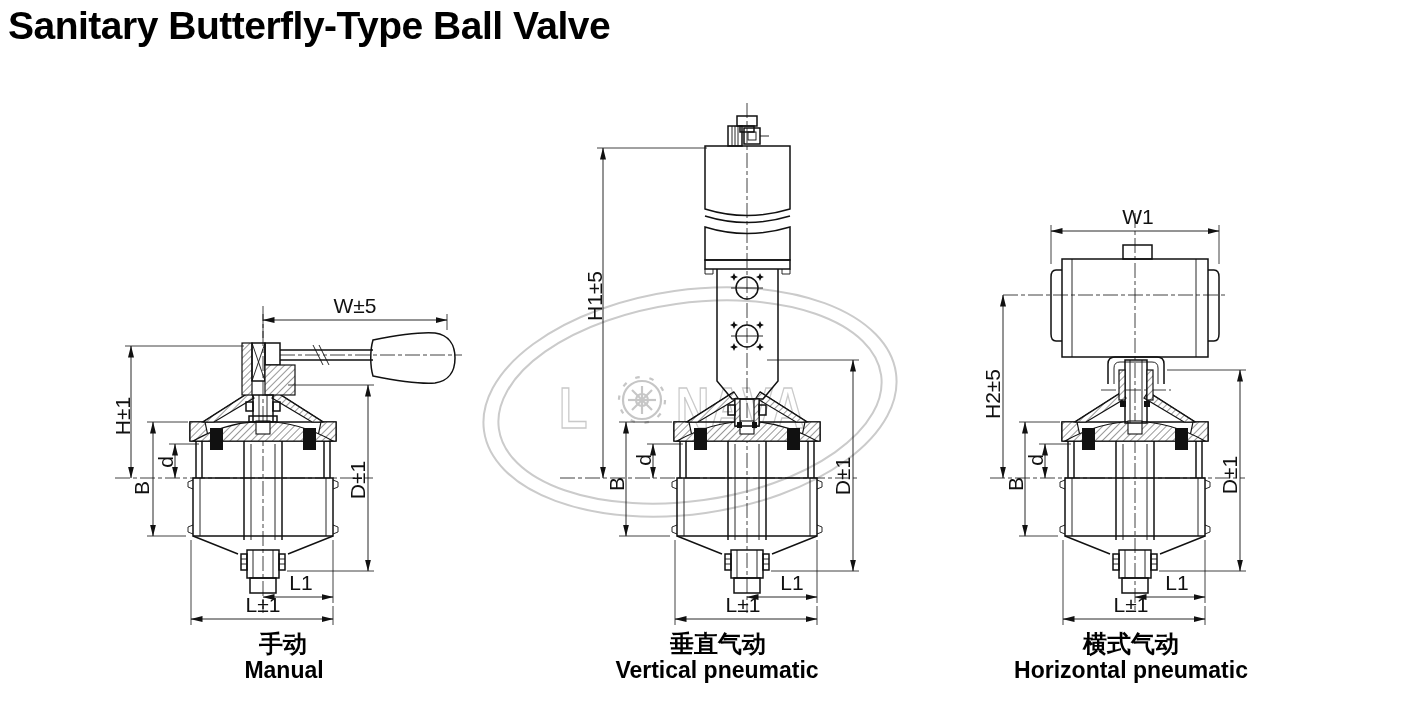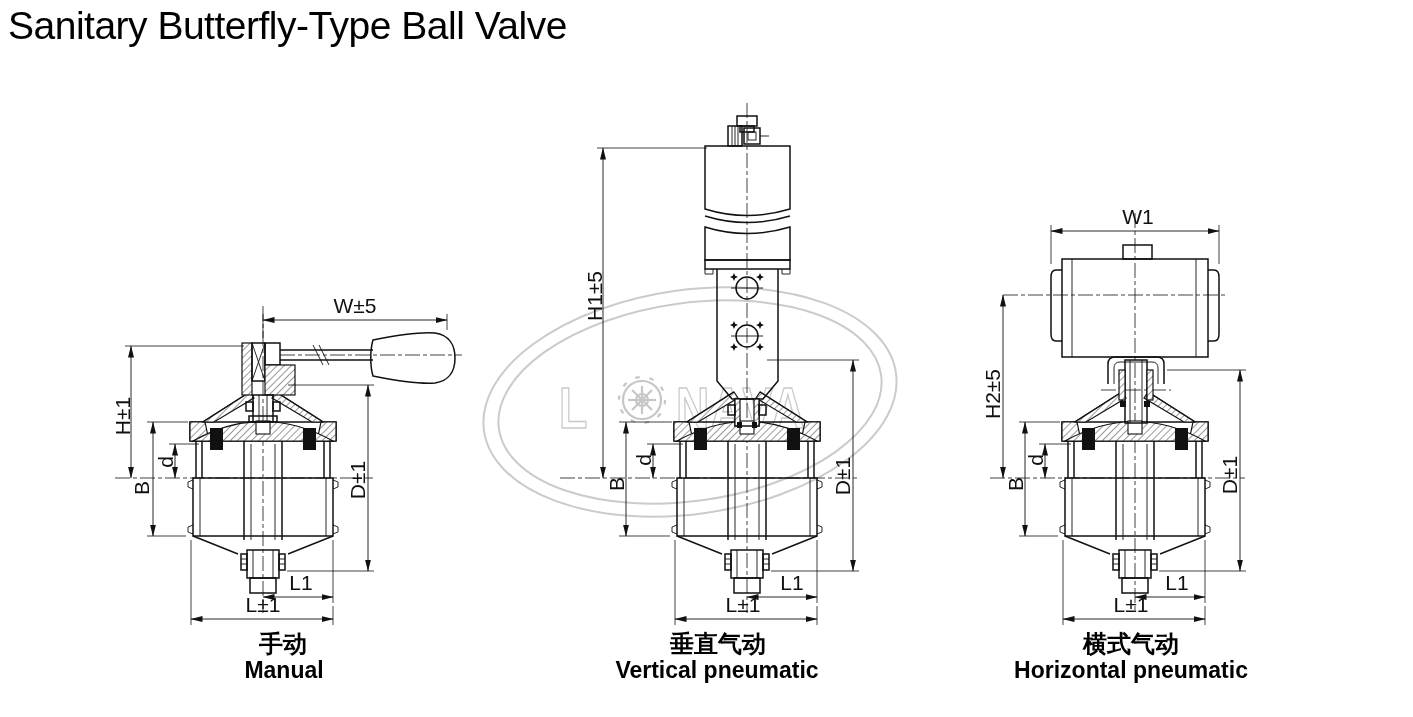--- a/index.html
+++ b/index.html
@@ -1,19 +1,19 @@
 <!DOCTYPE html>
 <html><head>
 <meta charset="utf-8">
 <style>
   html,body{margin:0;padding:0;background:#fff;}
   body{width:1413px;height:717px;position:relative;overflow:hidden;
        font-family:"Liberation Sans",sans-serif;}
   h1.title{position:absolute;left:8px;top:4px;margin:0;font-size:39px;
-           font-weight:normal;letter-spacing:-0.5px;color:#000;white-space:nowrap;}
+           font-weight:bold;letter-spacing:-0.5px;color:#000;white-space:nowrap;}
   svg.diagram{position:absolute;left:0;top:0;}
 
   
   .s  {fill:none;stroke:#111;stroke-width:1.5;stroke-linejoin:miter;}
   .t  {fill:none;stroke:#111;stroke-width:0.9;}
   .hf {fill:url(#hatch);stroke:#111;stroke-width:1.2;}
   .bf {fill:#111;stroke:none;}
   .wf {fill:#fff;stroke:#111;stroke-width:1.1;}
   .cl {fill:none;stroke:#111;stroke-width:0.8;stroke-dasharray:15 3 4 3;}
   .dim{stroke:#111;stroke-width:0.9;fill:none;}

